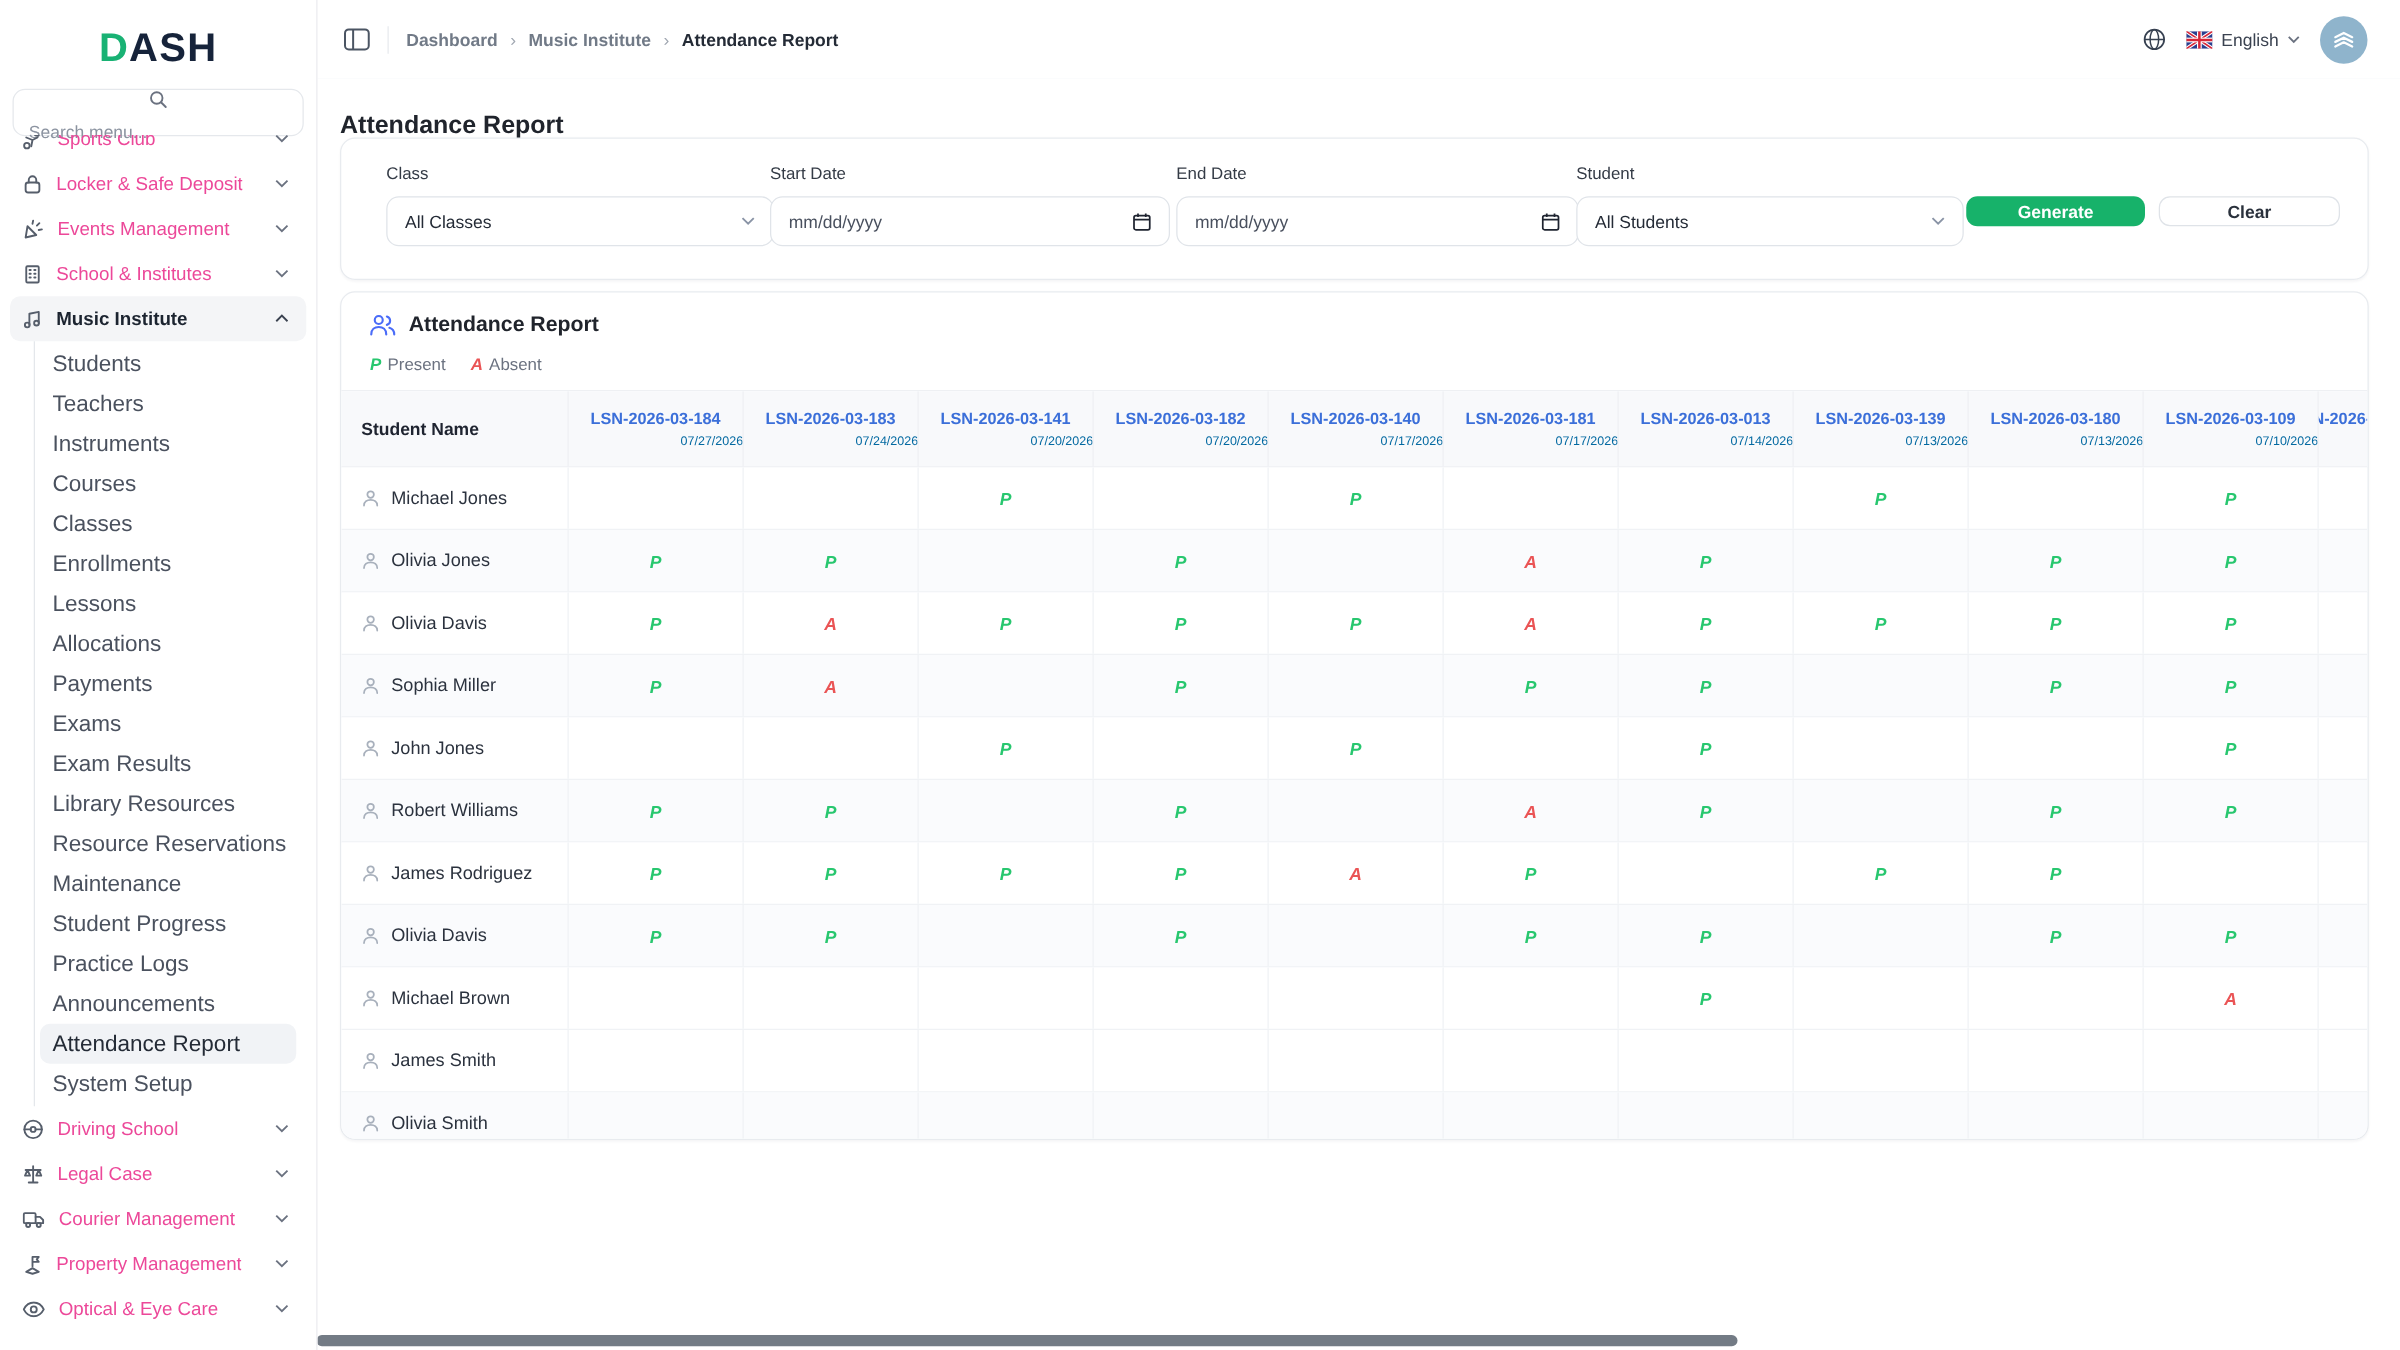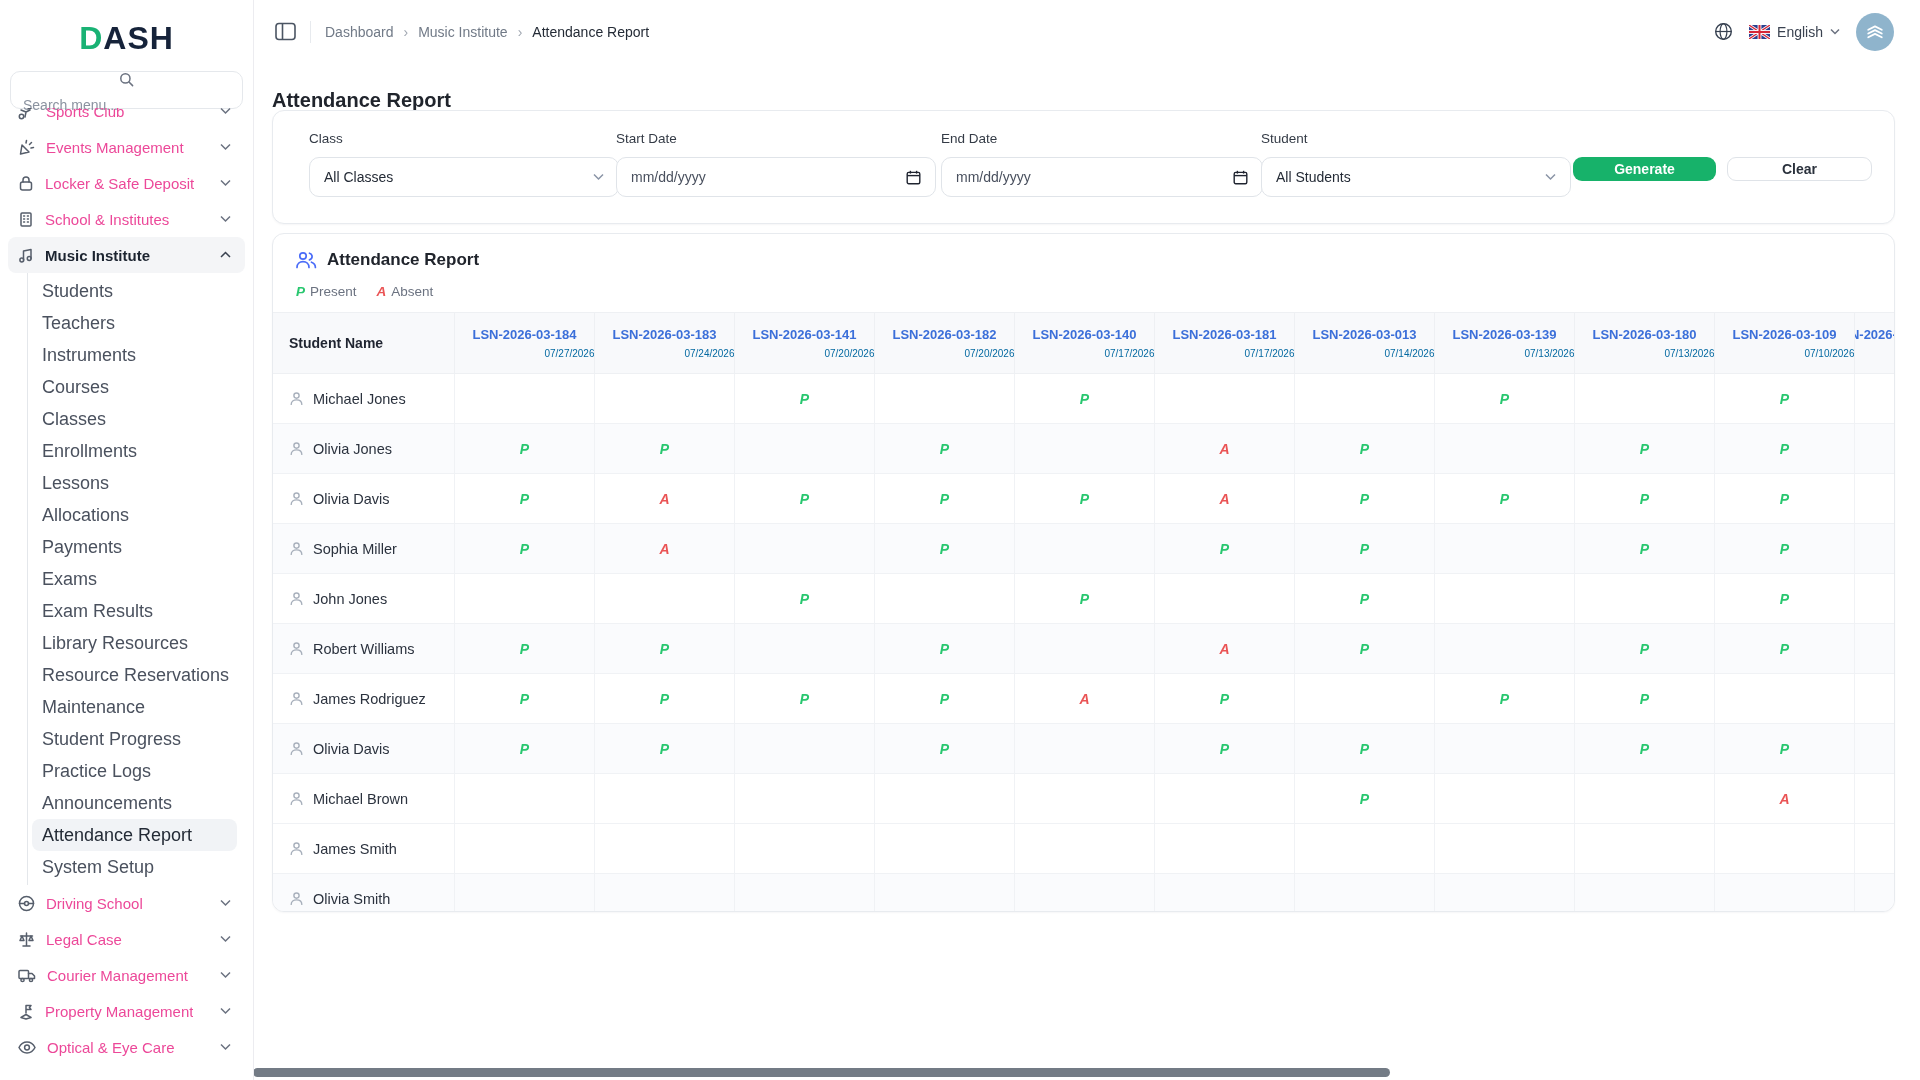--- a/index.html
+++ b/index.html
@@ -29,21 +29,21 @@
   .sub-item{height:32px;display:flex;align-items:center;font-size:18px;color:#4a515e;
             border-radius:8px;margin:0 8px 0 4px;padding:0 10px;cursor:pointer;white-space:nowrap;}
   .sub-item.active{background:#f1f3f6;color:#242b36;}
 
   
   .topbar{position:absolute;left:253px;top:0;width:1667px;height:63px;background:#fff;
           border-bottom:1px solid #eceef1;display:flex;align-items:center;}
   .tb-left{display:flex;align-items:center;gap:14px;padding-left:22px;}
   .tb-divider{width:1px;height:22px;background:#e7eaee;}
   .breadcrumb{display:flex;align-items:center;gap:10px;font-size:14px;}
-  .crumb{color:#717a87;cursor:pointer;}
+  .crumb{color:#717a87;cursor:pointer;font-weight:bold;}
   .crumb.current{color:#242b36;}
   .crumb-sep{color:#a0a7b1;font-size:14px;}
   .tb-right{margin-left:auto;display:flex;align-items:center;gap:16px;padding-right:26px;}
   .lang{display:flex;align-items:center;gap:7px;font-size:14px;color:#3a4250;cursor:pointer;}
   .avatar{width:38px;height:38px;border-radius:50%;background:#8fb4cc;display:flex;
           align-items:center;justify-content:center;cursor:pointer;}
 
   
   .content{position:absolute;left:253px;top:63px;width:1667px;bottom:0;background:#fff;}
   .page-title{position:absolute;left:19px;top:13px;font-size:20px;font-weight:bold;color:#20242c;}
@@ -123,40 +123,40 @@
           </span>
           <span class="nav-label">Sports Club</span>
           <span class="chev">
             <svg width="11" height="8" viewBox="0 0 11 8">
               <polyline points="1,1.5 5.5,6 10,1.5" fill="none" stroke="#6b7280" stroke-width="1.5"></polyline>
             </svg>
           </span>
         </div>
         <div class="nav-item">
           <span>
+            <svg width="16" height="17" viewBox="0 0 16 17">
+              <rect x="2.5" y="7" width="11" height="8" rx="2" stroke="#565e6b" stroke-width="1.5" fill="none" stroke-linecap="round" stroke-linejoin="round"></rect>
+              <path d="M5 7 V5 a3 3 0 0 1 6 0 V7" stroke="#565e6b" stroke-width="1.5" fill="none" stroke-linecap="round" stroke-linejoin="round"></path>
+            </svg>
+          </span>
+          <span class="nav-label">Locker &amp; Safe Deposit</span>
+          <span class="chev">
+            <svg width="11" height="8" viewBox="0 0 11 8">
+              <polyline points="1,1.5 5.5,6 10,1.5" fill="none" stroke="#6b7280" stroke-width="1.5"></polyline>
+            </svg>
+          </span>
+        </div>
+        <div class="nav-item">
+          <span>
             <svg width="17" height="17" viewBox="0 0 17 17">
               <path d="M4 6 L11 13 L2.5 15 Z" stroke="#565e6b" stroke-width="1.5" fill="none" stroke-linecap="round" stroke-linejoin="round"></path>
               <path d="M11.5 5.5 L13.5 3.5 M13 9 L15.5 8.5 M8 4 L8.5 1.5" stroke="#565e6b" stroke-width="1.5" fill="none" stroke-linecap="round" stroke-linejoin="round"></path>
             </svg>
           </span>
           <span class="nav-label">Events Management</span>
-          <span class="chev">
-            <svg width="11" height="8" viewBox="0 0 11 8">
-              <polyline points="1,1.5 5.5,6 10,1.5" fill="none" stroke="#6b7280" stroke-width="1.5"></polyline>
-            </svg>
-          </span>
-        </div>
-        <div class="nav-item">
-          <span>
-            <svg width="16" height="17" viewBox="0 0 16 17">
-              <rect x="2.5" y="7" width="11" height="8" rx="2" stroke="#565e6b" stroke-width="1.5" fill="none" stroke-linecap="round" stroke-linejoin="round"></rect>
-              <path d="M5 7 V5 a3 3 0 0 1 6 0 V7" stroke="#565e6b" stroke-width="1.5" fill="none" stroke-linecap="round" stroke-linejoin="round"></path>
-            </svg>
-          </span>
-          <span class="nav-label">Locker &amp; Safe Deposit</span>
           <span class="chev">
             <svg width="11" height="8" viewBox="0 0 11 8">
               <polyline points="1,1.5 5.5,6 10,1.5" fill="none" stroke="#6b7280" stroke-width="1.5"></polyline>
             </svg>
           </span>
         </div>
         <div class="nav-item">
           <span>
             <svg width="16" height="17" viewBox="0 0 16 17">
               <rect x="3" y="2" width="10" height="13" rx="1" stroke="#565e6b" stroke-width="1.5" fill="none" stroke-linecap="round" stroke-linejoin="round"></rect>

